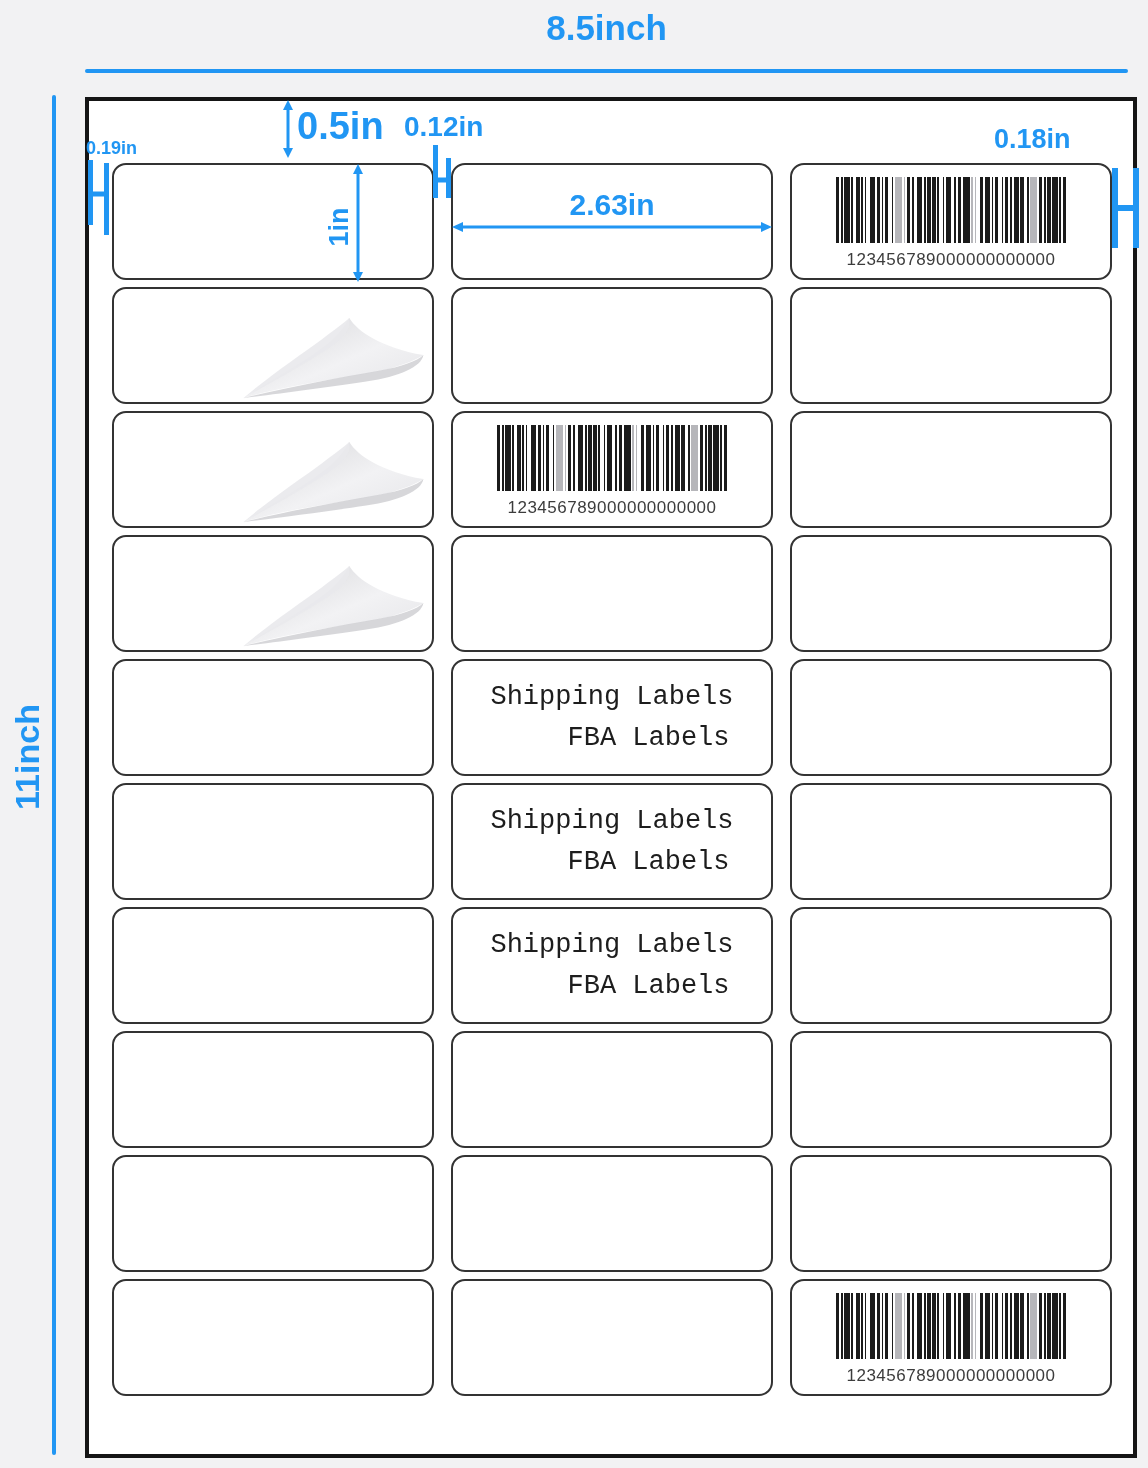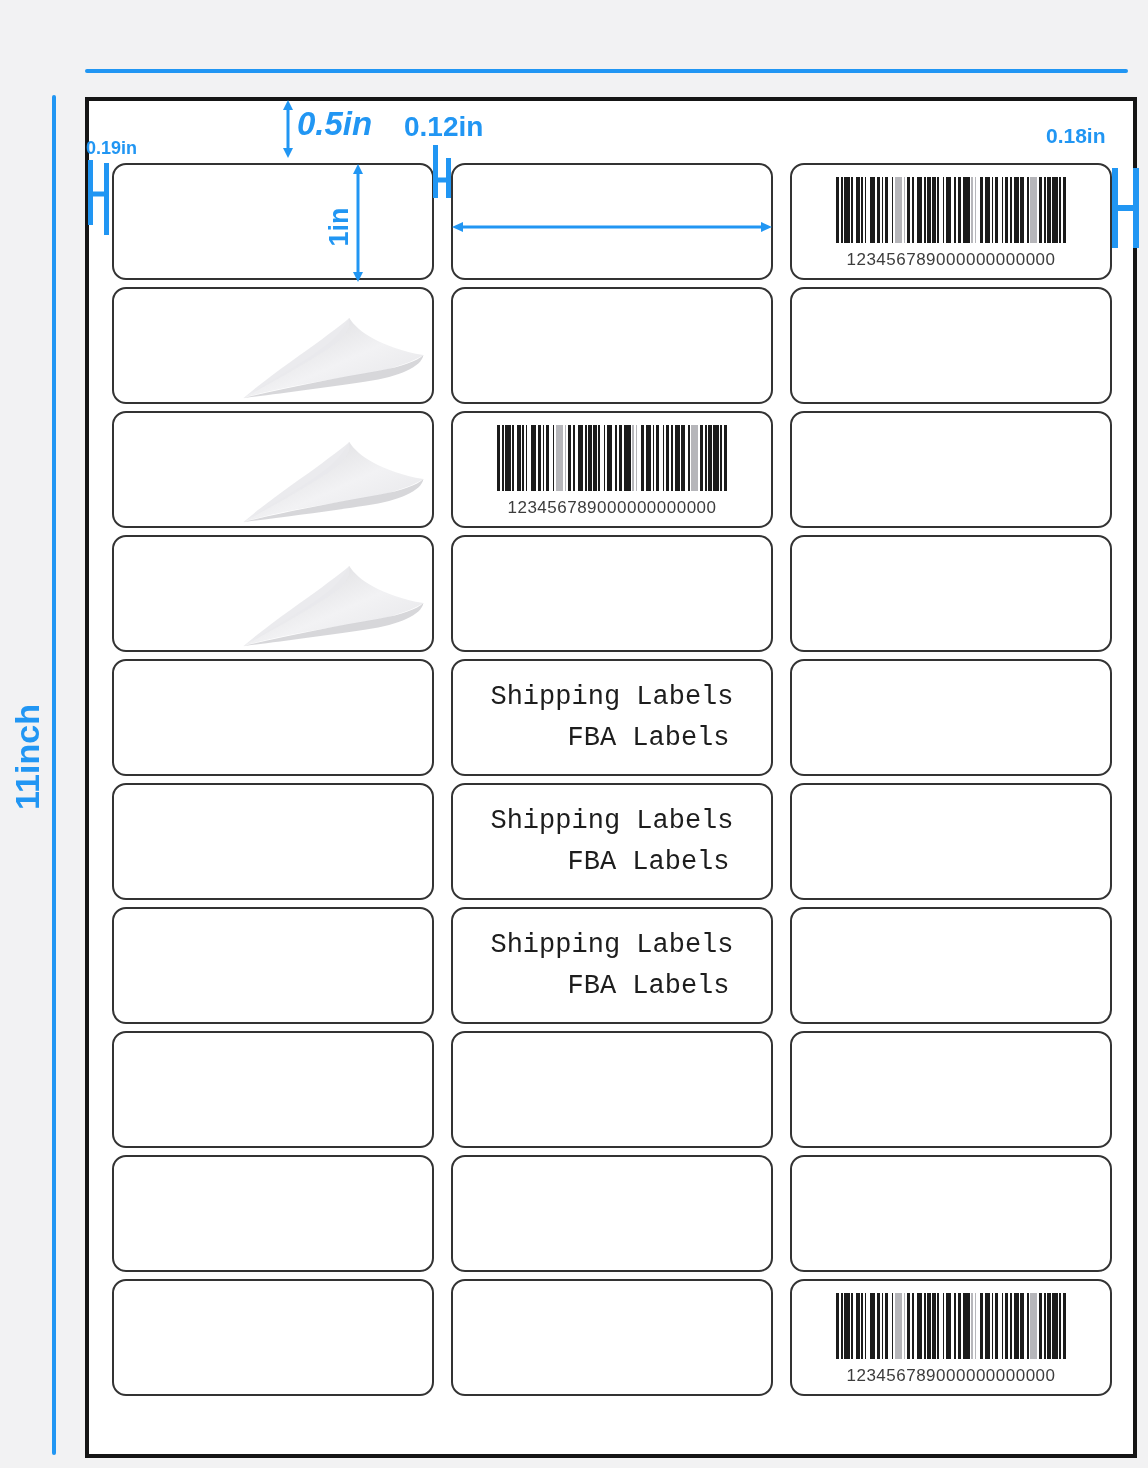--- a/index.html
+++ b/index.html
@@ -44,42 +44,43 @@
   .cell.text{display:flex;align-items:center;justify-content:center;}
   .tx{font-family:"Liberation Mono",monospace;font-size:27px;line-height:41px;color:var(--label-text);}
   .tx .l1{text-align:center;}
   .tx .l2{text-align:right;padding-right:4px;}
 
   
   .peel-svg{position:absolute;right:2px;bottom:2px;width:60%;height:78%;}
 
   
   .ann{position:absolute;color:var(--accent);font-weight:700;white-space:nowrap;}
-  .txt-top-margin{left:297px;top:105px;font-size:33px;font-style:italic;}
+  .txt-top-margin{left:297px;top:105px;font-size:38px;}
   .txt-col-gap{left:404px;top:111px;font-size:28px;}
   .txt-left-margin{left:86px;top:138px;font-size:18px;}
-  .txt-right-margin{left:1046px;top:124px;font-size:21px;}
+  .txt-right-margin{left:994px;top:124px;font-size:27px;}
   .txt-label-width{left:451px;top:188px;width:322px;text-align:center;font-size:30px;}
   .txt-label-height{left:309px;top:213px;width:60px;height:28px;line-height:28px;text-align:center;
     font-size:27px;transform:rotate(-90deg);}
   svg.arr,svg.bracket{position:absolute;overflow:visible;}
   svg .st{stroke:var(--accent);fill:none;}
   svg .fl{fill:var(--accent);stroke:none;}
   .arr-top-margin{left:279px;top:100px;}
   .arr-label-height{left:349px;top:164px;}
   .arr-label-width{left:452px;top:219px;}
   .br-left{left:87px;top:158px;}
   .br-col-gap{left:431px;top:143px;}
   .br-right{left:1110px;top:166px;}
 </style>
 </head>
 <body>
 
 <div class="stage">
 
+  <div class="dim-title dim-width-title">8.5inch</div>
   <div class="rule rule-h"></div>
   <div class="rule rule-v"></div>
   <div class="dim-title dim-height-title">11inch</div>
 
   <div class="sheet">
     <div class="grid" id="grid">
         <div class="cell blank"></div>
         <div class="cell blank"></div>
         <div class="cell barcode">
           <div class="bc">
@@ -347,19 +348,20 @@
     <line class="st" x1="5" y1="42" x2="26" y2="42" stroke-width="6"></line>
   </svg>
 
   <svg class="arr arr-label-height" width="18" height="118" viewBox="0 0 18 118">
     <line class="st" x1="9" y1="8" x2="9" y2="110" stroke-width="3"></line>
     <polygon class="fl" points="9,0 4,10 14,10"></polygon>
     <polygon class="fl" points="9,118 4,108 14,108"></polygon>
   </svg>
   <div class="ann txt-label-height">1in</div>
 
+  <div class="ann txt-label-width">2.63in</div>
   <svg class="arr arr-label-width" width="320" height="16" viewBox="0 0 320 16">
     <line class="st" x1="8" y1="8" x2="312" y2="8" stroke-width="3"></line>
     <polygon class="fl" points="0,8 11,3 11,13"></polygon>
     <polygon class="fl" points="320,8 309,3 309,13"></polygon>
   </svg>
 
 </div>
 
 </body></html>

